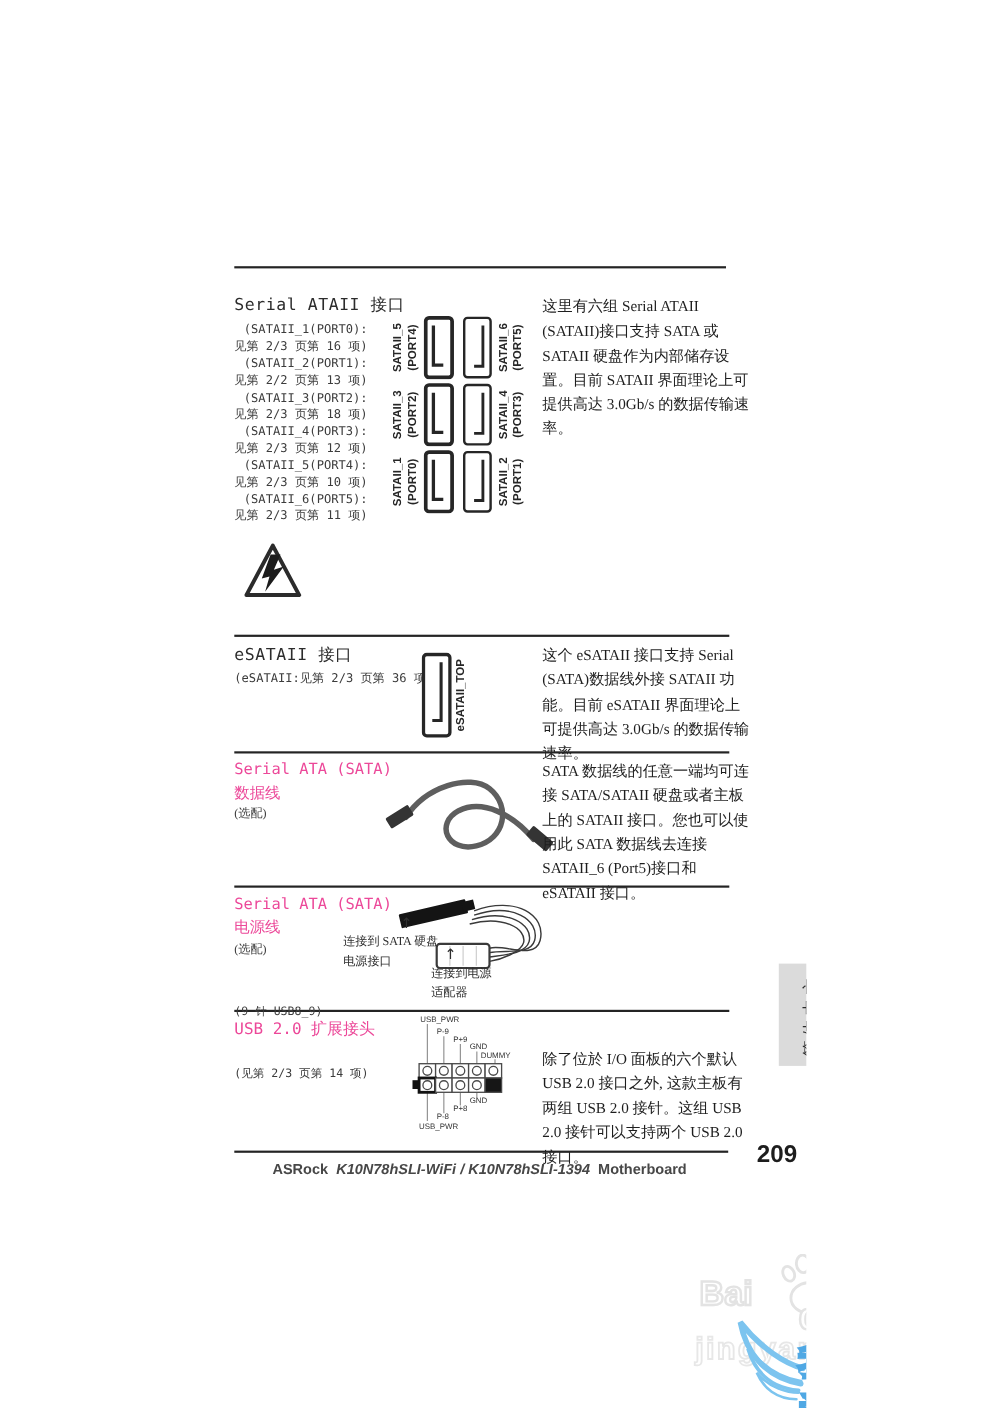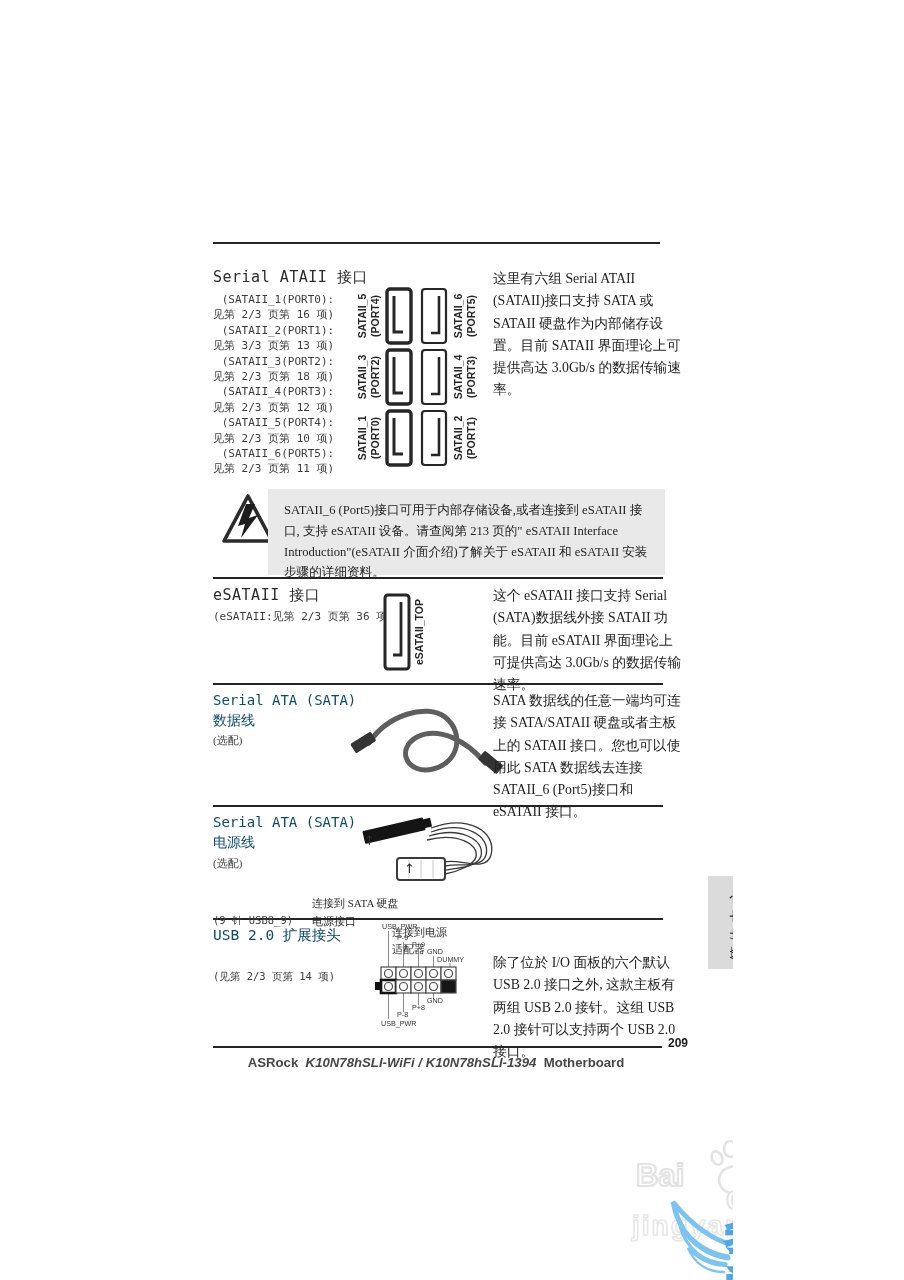--- a/index.html
+++ b/index.html
@@ -2,45 +2,45 @@
 <html><head>
 <meta charset="utf-8">
 <style>
   html,body{margin:0;padding:0;background:#fff;}
   .page{position:relative;width:733px;height:1280px;background:#ffffff;overflow:hidden;
         font-family:"Liberation Serif", serif;color:#222;}
   .abs{position:absolute;}
   .rule{position:absolute;background:#242424;}
   .mono{font-family:"DejaVu Sans Mono","Liberation Mono",monospace;}
   .sec-title{font-size:15px;font-weight:500;letter-spacing:.5px;color:#2c2c2c;white-space:nowrap;}
-  .sec-title2{font-size:14px;color:#0c4a6e;white-space:nowrap;}
+  .sec-title2{font-size:14px;color:#ec4899;white-space:nowrap;}
   .small-note{font-size:11px;color:#3c3c3c;white-space:nowrap;line-height:15.4px;text-align:right;}
   .para{font-size:13.8px;line-height:22.3px;color:#1e1e1e;width:192px;}
   .notebox{position:absolute;background:#e9e9e9;}
   .notebox .txt{padding:11px 15px 10px 16px;font-size:12.6px;line-height:20.8px;color:#232323;}
   .sata-row{display:flex;align-items:center;margin-bottom:3px;}
   .plabel{width:33px;height:58px;position:relative;}
   .plabel .rot{position:absolute;left:50%;top:50%;transform:translate(-50%,-50%) rotate(-90deg);
                text-align:center;font-size:10.5px;font-weight:bold;line-height:1.25;white-space:nowrap;
                font-family:"Liberation Sans",sans-serif;color:#262626;}
   .vlabel{position:absolute;}
   .vlabel .rot{position:absolute;left:50%;top:50%;transform:translate(-50%,-50%) rotate(-90deg);
                font-size:10.5px;font-weight:bold;white-space:nowrap;
                font-family:"Liberation Sans",sans-serif;color:#262626;}
-  .calloutsmall{position:absolute;font-size:11px;color:#2e2e2e;white-space:nowrap;margin-top:48px;}
+  .calloutsmall{position:absolute;font-size:11px;color:#2e2e2e;white-space:nowrap;}
   .uparrow{position:absolute;font-size:13px;color:#2e2e2e;font-family:"DejaVu Sans",sans-serif;}
   .tab{position:absolute;left:708px;top:876px;width:57px;height:93px;background:#dbdbdb;}
   .tab .rot{position:absolute;left:50%;top:50%;transform:translate(-50%,-50%) rotate(-90deg);
             font-size:15px;letter-spacing:4px;color:#2c2c2c;white-space:nowrap;
             font-family:"Liberation Sans",sans-serif;}
   .footer-line{position:absolute;left:210px;top:1055px;width:452px;text-align:center;
                font-family:"Liberation Sans",sans-serif;font-weight:bold;font-size:13.2px;color:#474747;}
   .footer-line .model{font-style:italic;}
-  .pageno{position:absolute;left:668px;top:1036px;font-family:"Liberation Sans",sans-serif;
-          font-weight:bold;font-size:12px;color:#1d1d1d;}
+  .pageno{position:absolute;left:688px;top:1036px;font-family:"Liberation Sans",sans-serif;
+          font-weight:bold;font-size:22px;color:#1d1d1d;}
   
   .wm-gray{position:absolute;font-family:"Liberation Sans",sans-serif;font-weight:bold;color:#fff;
            -webkit-text-stroke:2.2px #e3e3e3;}
   .wm-url{position:absolute;font-family:"Liberation Sans",sans-serif;font-weight:bold;color:#fff;
           -webkit-text-stroke:1.6px #e7e7e7;letter-spacing:2px;}
   .wm-blue{position:absolute;font-family:"Liberation Sans",sans-serif;font-weight:bold;color:#fff;
            -webkit-text-stroke:2.4px #4fa8e4;letter-spacing:2px;}
   .wm-blue-url{position:absolute;font-family:"Liberation Sans",sans-serif;font-weight:bold;
            color:#5fb4ea;letter-spacing:2px;}
 </style>
@@ -49,21 +49,21 @@
 
 <div class="page">
 
   <div class="rule" style="left:213px;top:242px;width:447px;height:2px;"></div>
 
   <div class="abs mono sec-title" style="left:213px;top:268px;">Serial ATAII 接口</div>
   <div class="abs" style="left:213px;top:292px;">
     <div class="small-note mono">(SATAII_1(PORT0):</div>
     <div class="small-note mono">见第 2/3 页第 16 项)</div>
     <div class="small-note mono">(SATAII_2(PORT1):</div>
-    <div class="small-note mono">见第 3/3 页第 13 项)</div>
+    <div class="small-note mono">见第 2/2 页第 13 项)</div>
     <div class="small-note mono">(SATAII_3(PORT2):</div>
     <div class="small-note mono">见第 2/3 页第 18 项)</div>
     <div class="small-note mono">(SATAII_4(PORT3):</div>
     <div class="small-note mono">见第 2/3 页第 12 项)</div>
     <div class="small-note mono">(SATAII_5(PORT4):</div>
     <div class="small-note mono">见第 2/3 页第 10 项)</div>
     <div class="small-note mono">(SATAII_6(PORT5):</div>
     <div class="small-note mono">见第 2/3 页第 11 项)</div>
   </div>
 
@@ -141,23 +141,20 @@
         </div>
     </div>
   </div>
 
   <div class="abs para" style="left:493px;top:268px;">这里有六组 Serial ATAII (SATAII)接口支持 SATA 或 SATAII 硬盘作为内部储存设置。目前 SATAII 界面理论上可提供高达 3.0Gb/s 的数据传输速率。</div>
 
   <svg class="abs" style="left:221px;top:489px;" width="54" height="60" viewBox="0 0 54 60">
     <path d="M27 7 L51 52 L3 52 Z" fill="#fff" stroke="#2b2b2b" stroke-width="3.6" stroke-linejoin="round"></path>
     <path d="M25 15 L17 37 L24 35 L20 49 L37 26 L28 29 L34 15 Z" fill="#1c1c1c"></path>
   </svg>
-  <div class="notebox" style="left:268px;top:489px;width:397px;height:86px;">
-    <div class="txt">SATAII_6 (Port5)接口可用于内部存储设备,或者连接到 eSATAII 接口, 支持 eSATAII 设备。请查阅第 213 页的" eSATAII  Interface Introduction"(eSATAII 介面介绍)了解关于 eSATAII 和 eSATAII 安装步骤的详细资料。</div>
-  </div>
 
   <div class="rule" style="left:213px;top:577px;width:450px;height:1.5px;"></div>
 
   <div class="abs mono sec-title" style="left:213px;top:586px;">eSATAII 接口</div>
   <div class="abs small-note mono" style="left:213px;top:609px;">(eSATAII:见第 2/3 页第 36 项)</div>
   <svg class="abs" style="left:383px;top:593px;" width="28" height="78" viewBox="0 0 28 78">
     <rect x="2" y="2" width="24" height="74" rx="3" fill="#fff" stroke="#262626" stroke-width="3"></rect>
     <path d="M18 9 V62 H10" fill="none" stroke="#262626" stroke-width="2.8"></path>
   </svg>
   <div class="vlabel" style="left:410px;top:593px;width:18px;height:78px;">

